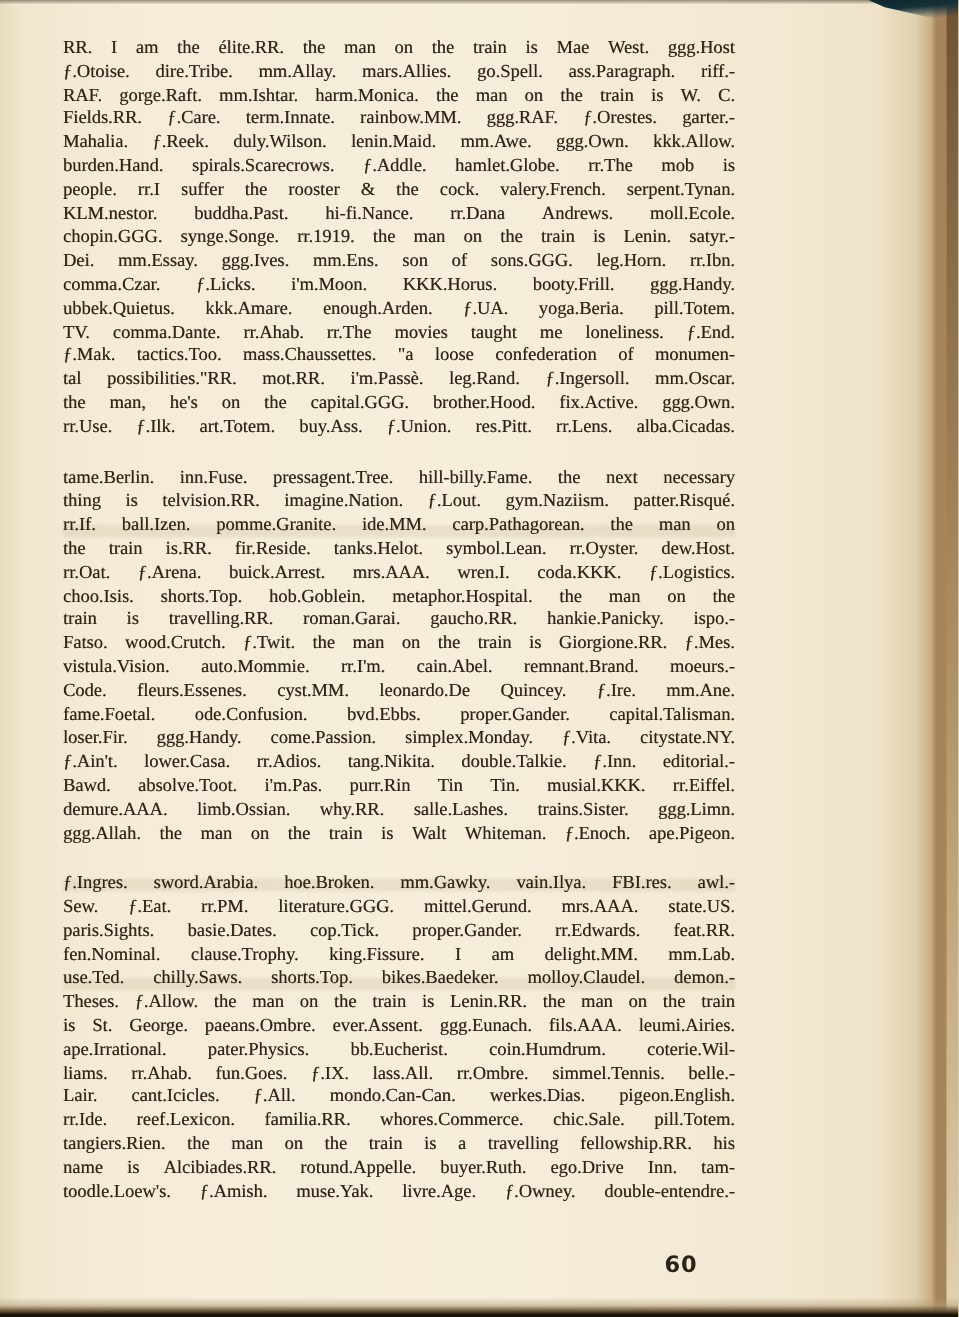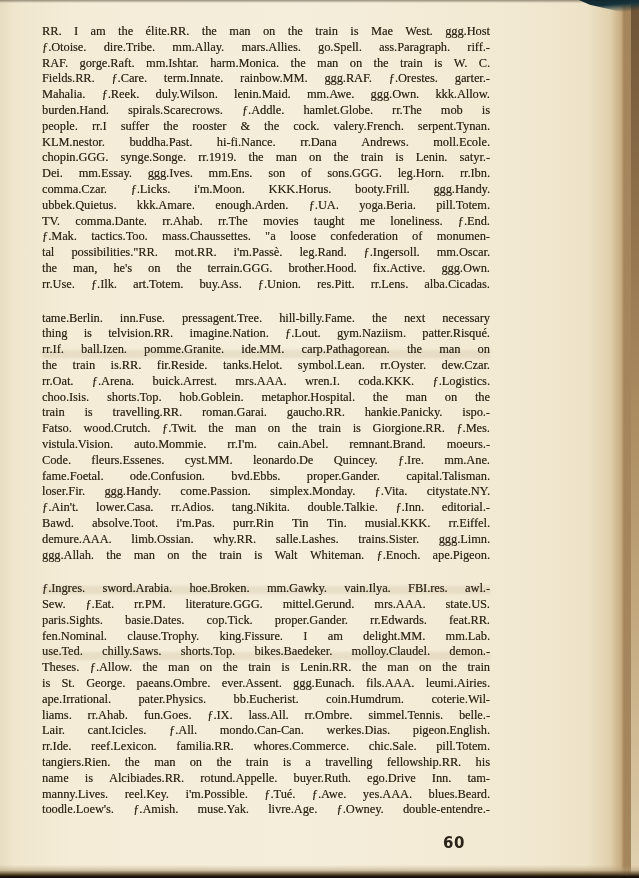--- a/index.html
+++ b/index.html
@@ -264,21 +264,21 @@
           <span class="w">leg.Rand.</span>
           <span class="w">ƒ.Ingersoll.</span>
           <span class="w">mm.Oscar.</span>
         </div>
         <div class="line">
           <span class="w">the</span>
           <span class="w">man,</span>
           <span class="w">he's</span>
           <span class="w">on</span>
           <span class="w">the</span>
-          <span class="w">terrain.GGG.</span>
+          <span class="w">capital.GGG.</span>
           <span class="w">brother.Hood.</span>
           <span class="w">fix.Active.</span>
           <span class="w">ggg.Own.</span>
         </div>
         <div class="line">
           <span class="w">rr.Use.</span>
           <span class="w">ƒ.Ilk.</span>
           <span class="w">art.Totem.</span>
           <span class="w">buy.Ass.</span>
           <span class="w">ƒ.Union.</span>
@@ -317,21 +317,21 @@
           <span class="w">on</span>
         </div>
         <div class="line">
           <span class="w">the</span>
           <span class="w">train</span>
           <span class="w">is.RR.</span>
           <span class="w">fir.Reside.</span>
           <span class="w">tanks.Helot.</span>
           <span class="w">symbol.Lean.</span>
           <span class="w">rr.Oyster.</span>
-          <span class="w">dew.Czar.</span>
+          <span class="w">dew.Host.</span>
         </div>
         <div class="line">
           <span class="w">rr.Oat.</span>
           <span class="w">ƒ.Arena.</span>
           <span class="w">buick.Arrest.</span>
           <span class="w">mrs.AAA.</span>
           <span class="w">wren.I.</span>
           <span class="w">coda.KKK.</span>
           <span class="w">ƒ.Logistics.</span>
         </div>
@@ -560,29 +560,20 @@
           <span class="w">name</span>
           <span class="w">is</span>
           <span class="w">Alcibiades.RR.</span>
           <span class="w">rotund.Appelle.</span>
           <span class="w">buyer.Ruth.</span>
           <span class="w">ego.Drive</span>
           <span class="w">Inn.</span>
           <span class="w">tam-</span>
         </div>
         <div class="line">
-          <span class="w">manny.Lives.</span>
-          <span class="w">reel.Key.</span>
-          <span class="w">i'm.Possible.</span>
-          <span class="w">ƒ.Tué.</span>
-          <span class="w">ƒ.Awe.</span>
-          <span class="w">yes.AAA.</span>
-          <span class="w">blues.Beard.</span>
-        </div>
-        <div class="line">
           <span class="w">toodle.Loew's.</span>
           <span class="w">ƒ.Amish.</span>
           <span class="w">muse.Yak.</span>
           <span class="w">livre.Age.</span>
           <span class="w">ƒ.Owney.</span>
           <span class="w">double-entendre.-</span>
         </div>
       </div>
     </div>
 

